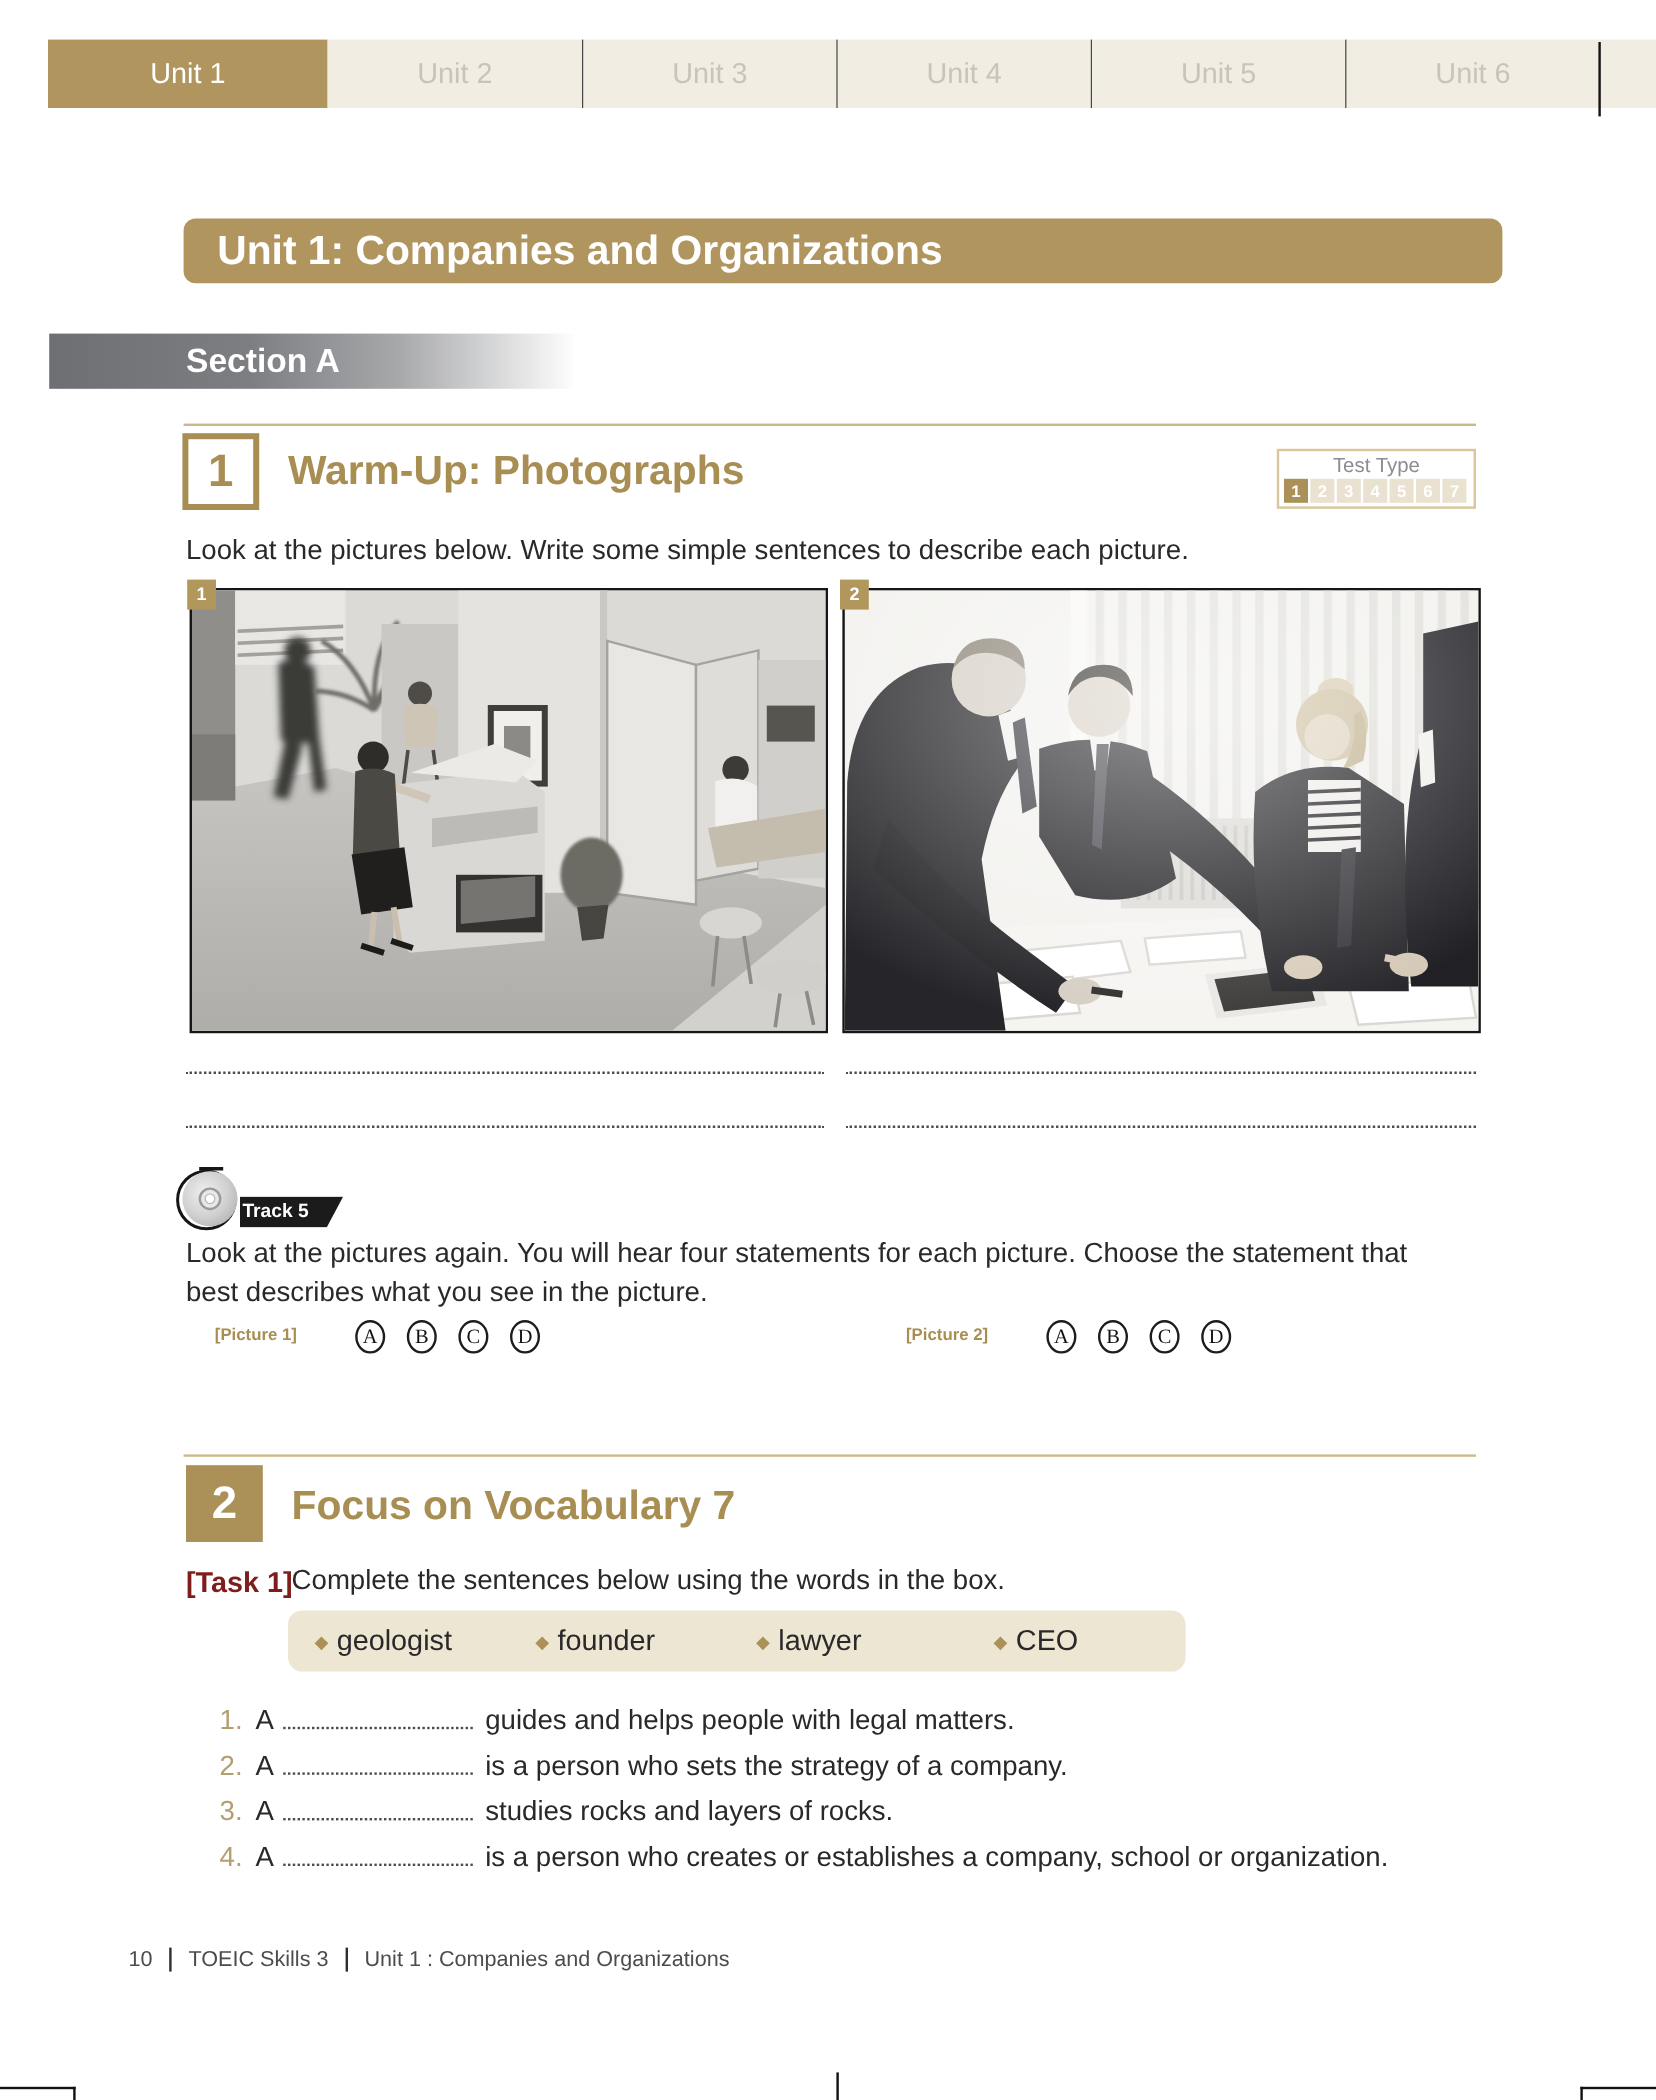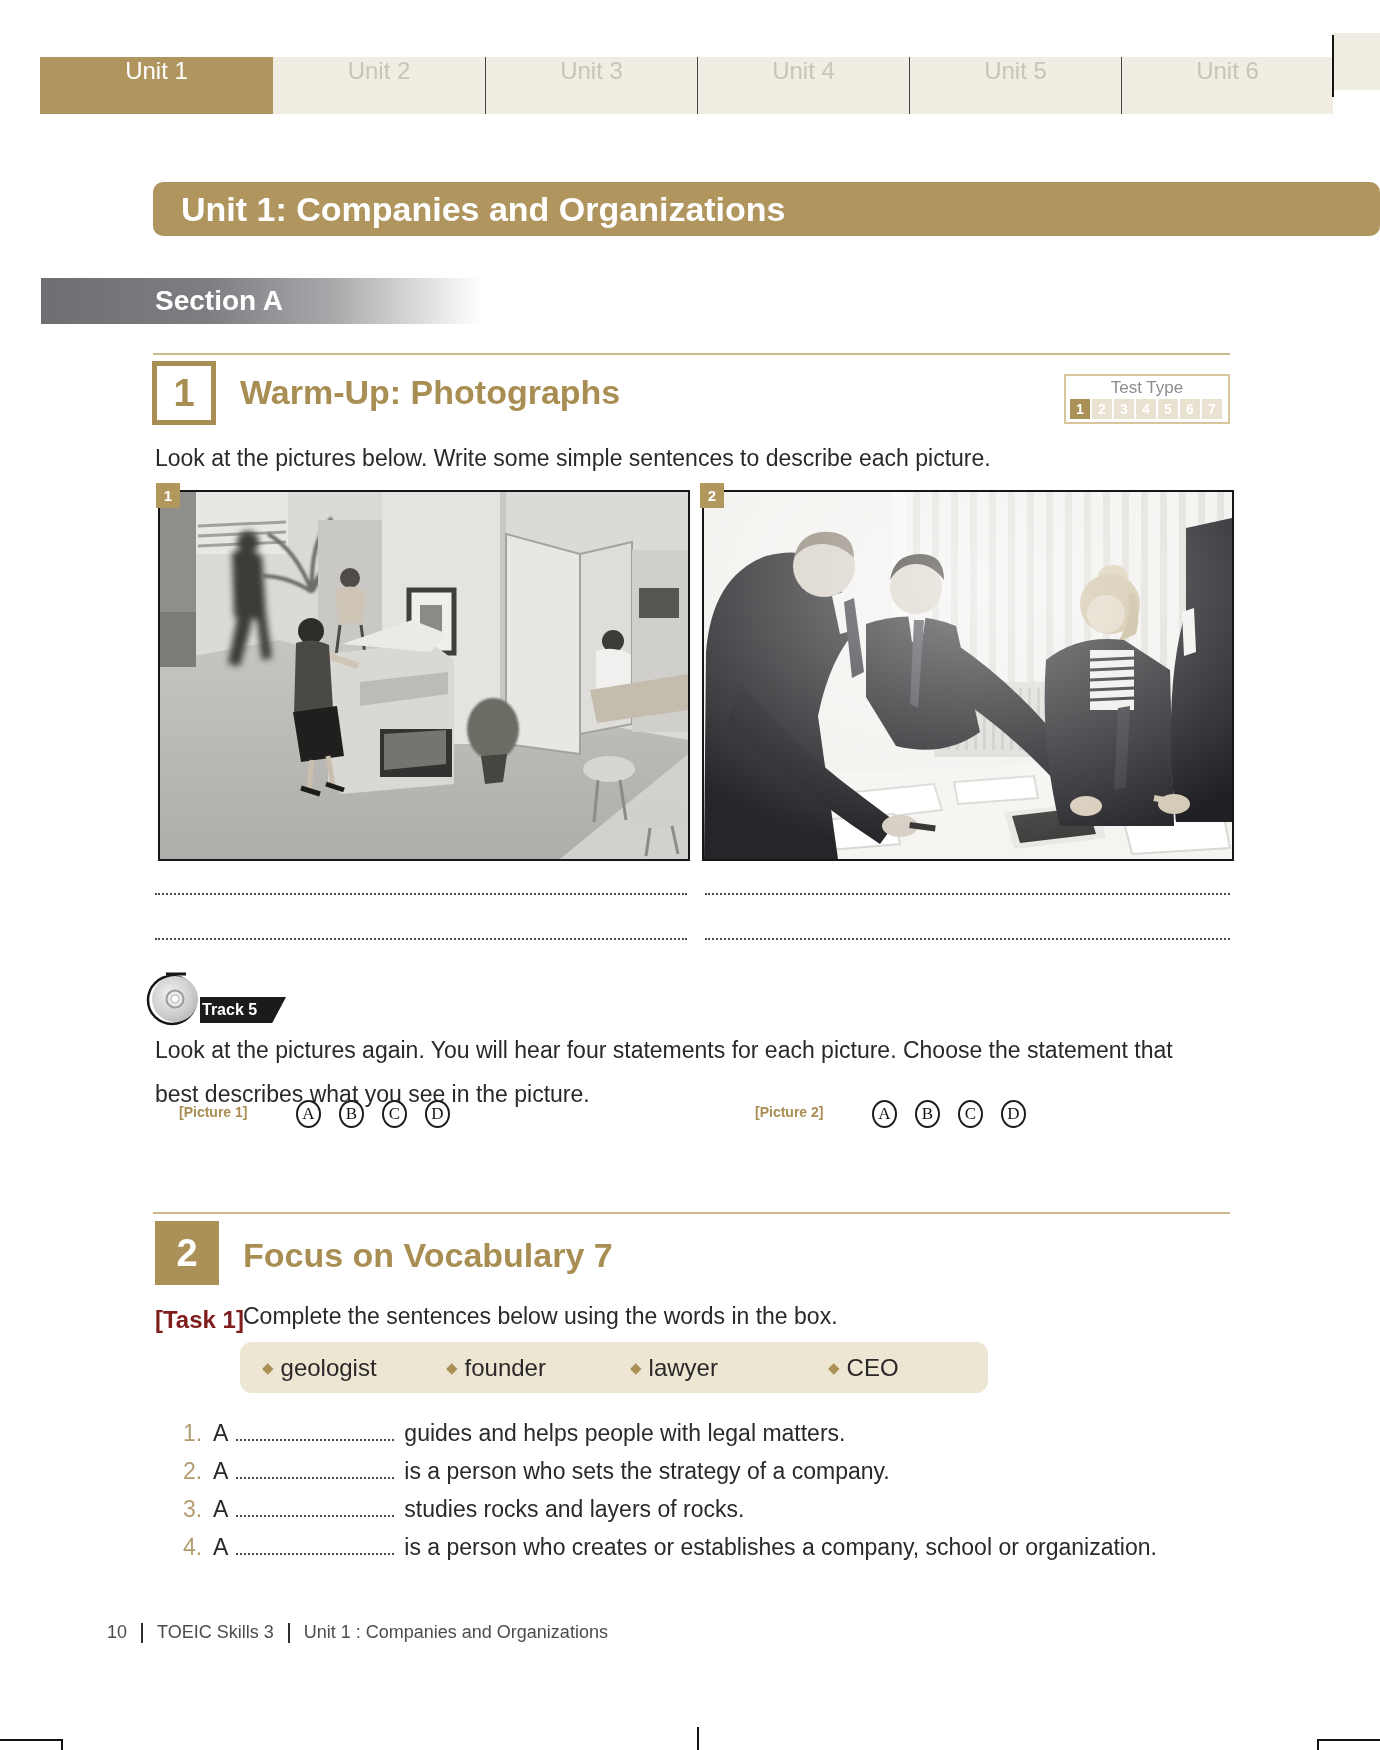--- a/index.html
+++ b/index.html
@@ -1,31 +1,31 @@
 <!DOCTYPE html>
 <html><head>
 <meta charset="utf-8">
 <style>
   html,body{margin:0;padding:0;background:#ffffff;}
   body{font-family:"Liberation Sans",sans-serif;}
   .page{position:relative;width:1380px;height:1750px;background:#ffffff;overflow:hidden;}
 
   
   .tabbar{position:absolute;left:40px;top:33px;width:1340px;height:57px;display:flex;}
-  .tab{height:100%;display:flex;justify-content:center;
-       font-size:24px;color:#c8c4ba;background:#f1ede3;box-sizing:border-box;margin-top:24px;}
+  .tab{height:100%;display:flex;align-items:center;justify-content:center;
+       font-size:24px;color:#c8c4ba;background:#f1ede3;box-sizing:border-box;}
   .tab-first{width:233px;}
   .tab-std{width:212px;}
   .tab.active{background:#b0955e;color:#ffffff;}
   .tab.divided{border-left:1px solid #454545;}
   .tab-filler{flex:1;background:#f1ede3;}
   .trim-tab{position:absolute;left:1332px;top:35px;height:62px;width:0;border-left:2px solid #151515;}
 
   
-  .title-bar{position:absolute;left:153px;top:182px;width:1227px;height:54px;
+  .title-bar{position:absolute;left:153px;top:182px;width:1099px;height:54px;
              background:#b0955e;border-radius:10px;color:#ffffff;font-size:34px;
              font-weight:bold;line-height:54px;padding-left:28px;box-sizing:border-box;}
 
   
   .section-bar{position:absolute;left:41px;top:278px;width:440px;height:46px;
                background:linear-gradient(90deg,#6e6f73 0%,#7d7e82 38%,#a7a8aa 66%,rgba(255,255,255,0) 100%);
                color:#ffffff;font-weight:bold;font-size:28px;line-height:46px;
                padding-left:114px;box-sizing:border-box;}
 
   
@@ -43,21 +43,21 @@
   .testtype{position:absolute;left:1064px;top:374px;width:166px;height:50px;
             border:2px solid #d9c69c;background:#ffffff;box-sizing:border-box;}
   .testtype-label{text-align:center;color:#8c8d91;font-size:17px;margin-top:2px;}
   .testtype-cells{position:absolute;left:4px;bottom:3px;display:flex;gap:2px;}
   .tcell{width:20px;height:20px;background:#e9e2d1;color:#ffffff;font-weight:bold;font-size:14px;
          display:flex;align-items:center;justify-content:center;}
   .tcell.active{background:#ab9057;}
 
   .body-text{position:absolute;font-size:23px;color:#2b2829;}
   #instr1{left:155px;top:445px;white-space:nowrap;}
-  #instr2{left:155px;top:1028px;width:1062px;line-height:44px;}
+  #instr2{left:155px;top:1028px;width:1062px;line-height:32px;}
 
   
   .photo{position:absolute;border:2px solid #161616;background:#dddcd9;}
   #photo1{left:158px;top:490px;width:528px;height:367px;}
   #photo2{left:702px;top:490px;width:528px;height:367px;}
   .photo-badge{position:absolute;left:-4px;top:-9px;width:24px;height:25px;background:#b2975d;
                color:#ffffff;font-weight:bold;font-size:15px;display:flex;align-items:center;
                justify-content:center;z-index:3;}
   .photo svg{display:block;}
 

